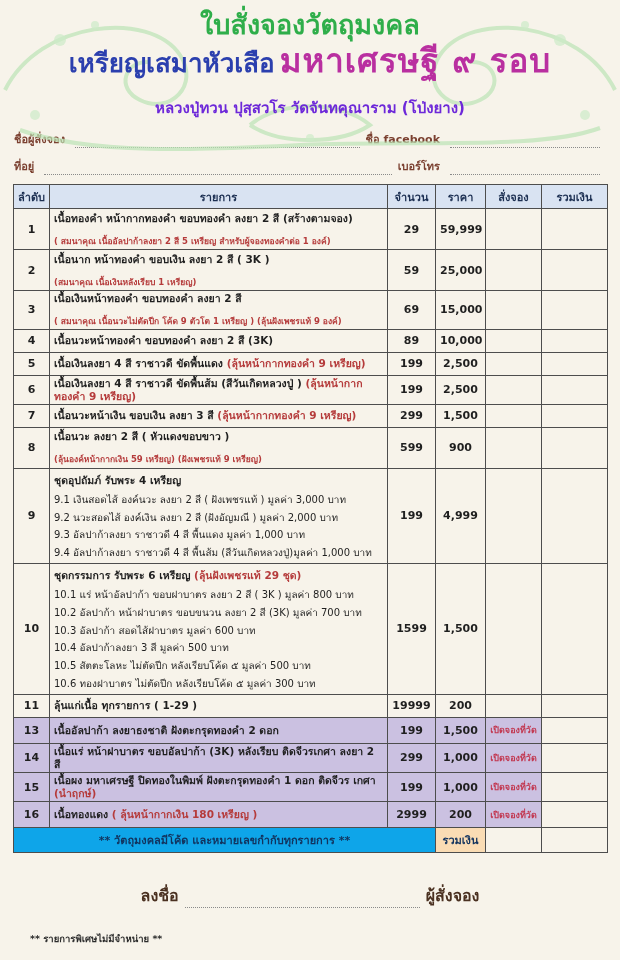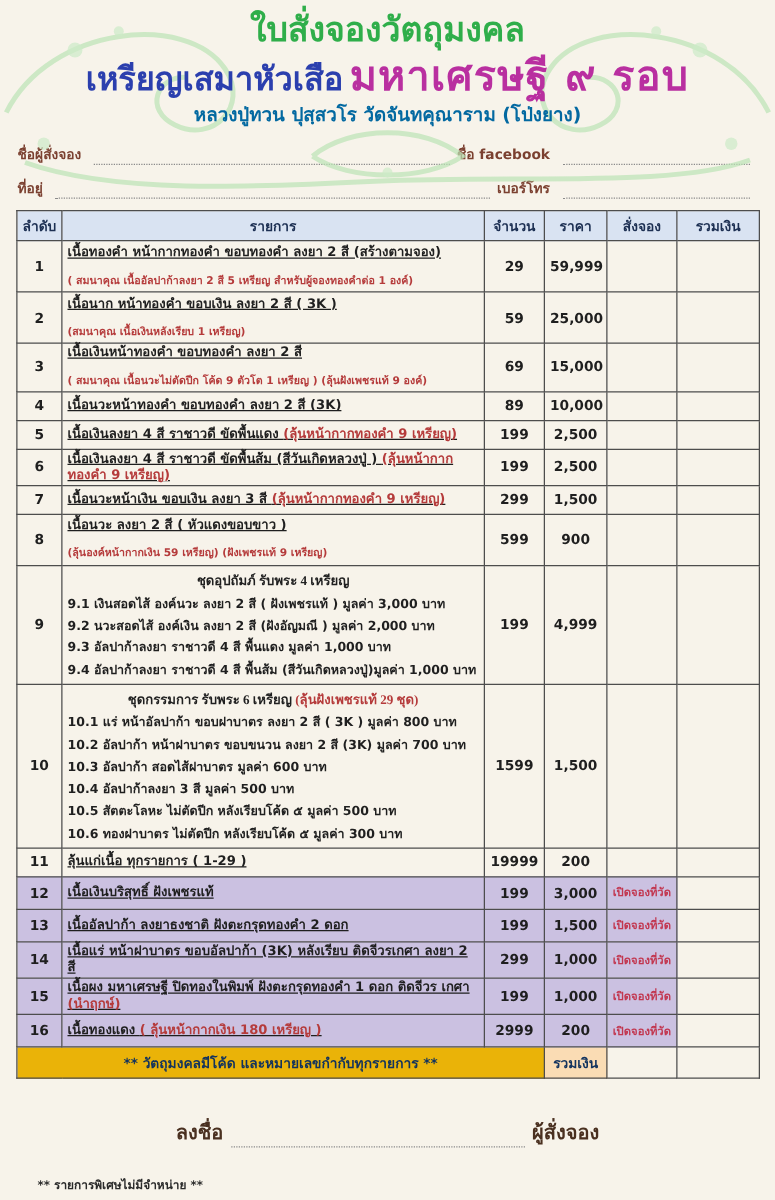--- a/index.html
+++ b/index.html
@@ -10,48 +10,48 @@
     color:#1f1f1f;
   }
   
   .ornament{position:absolute;top:0;left:0;width:620px;height:160px;pointer-events:none;}
   
   .hdr{position:relative;text-align:center;padding-top:10px;}
   .h-title{color:#2fae4a;font-size:27px;font-weight:bold;line-height:1.1;}
   .h-sub{margin-top:4px;line-height:1.05;}
   .h-sub .sub-left{color:#2b3fae;font-size:26px;font-weight:bold;}
   .h-sub .sub-main{color:#b92fa0;font-size:33px;font-weight:bold;letter-spacing:1px;}
-  .h-monk{color:#0369a1;font-size:15px;font-weight:bold;margin-top:2px;}
+  .h-monk{color:#6d28d9;font-size:15px;font-weight:bold;margin-top:18px;}
   .h-purpose{color:#2b3fae;font-size:11.5px;font-weight:bold;margin-top:3px;}
   
   .form{padding:10px 14px 0 14px;font-size:11px;color:#7b4030;font-weight:bold;}
   .fline{display:flex;align-items:flex-end;margin-bottom:9px;}
   .fline .lbl{white-space:nowrap;padding-right:4px;}
   .dots{flex:1;border-bottom:1px dotted #8a8a8a;height:12px;margin:0 6px;}
   .dots.small{flex:0 0 150px;}
   
   table.order{border-collapse:collapse;margin:2px 13px;width:594px;table-layout:fixed;}
   table.order td,table.order th{border:1px solid #4d4d4d;padding:1px 4px;vertical-align:middle;}
   th{background:#d9e3f2;color:#1c2f52;font-size:11px;font-weight:bold;height:21px;}
   .c-no{text-align:center;font-weight:bold;font-size:11px;}
   .c-item{font-size:10.5px;font-weight:bold;color:#1f1f1f;}
   .c-num{text-align:center;font-weight:bold;font-size:11px;}
   .c-order{text-align:center;font-size:9px;font-weight:bold;color:#c23750;}
-  .nm{line-height:1.25;text-decoration:underline;}
+  .nm{line-height:1.25;}
   .red{color:#b53b3b;}
   .note{color:#b53b3b;font-size:8.5px;font-weight:bold;line-height:1.3;margin-top:11px;}
-  .set-title{text-align:center;font-weight:bold;font-size:10.5px;margin:2px 0;font-family:Liberation Serif, serif;}
-  .sub{font-size:10px;font-weight:bold;line-height:1.78;}
+  .set-title{font-weight:bold;font-size:10.5px;margin:2px 0;}
+  .sub{font-size:10px;font-weight:normal;line-height:1.78;}
   tr.h40 td{height:38px;}
   tr.h34 td{height:32px;}
   tr.h22 td{height:20px;}
   tr.h25 td{height:23px;}
   tr.hl td{background:#cbc1e1;}
   tr.hl td.c-total{background:transparent;}
-  .foot-note{background:#eab308;text-align:center;color:#12335e;font-size:11px;font-weight:bold;height:22px;}
+  .foot-note{background:#0ea5e9;text-align:center;color:#12335e;font-size:11px;font-weight:bold;height:22px;}
   .foot-total{background:#fadcb4;text-align:center;color:#12335e;font-size:11px;font-weight:bold;}
   
   .sig{display:flex;justify-content:center;align-items:flex-end;margin-top:30px;font-size:16px;font-weight:bold;color:#4a3020;}
   .sig-dots{flex:0 0 235px;border-bottom:1px dotted #8a8a8a;height:12px;margin:0 6px;}
   
   .notes{margin:22px 0 0 30px;}
   .fnote{font-size:9.5px;font-weight:bold;color:#2a2a2a;line-height:1.9;}
 </style>
 </head>
 <body>
@@ -247,30 +247,20 @@
       <td class="c-no">11</td>
       <td class="c-item">
             <div class="nm">ลุ้นแก่เนื้อ ทุกรายการ ( 1-29 )</div>
           </td>
       <td class="c-num">19999</td>
       <td class="c-num">200</td>
       <td class="c-order"></td>
       <td></td>
     </tr>
 
-    <tr class="h25 hl">
-      <td class="c-no">12</td>
-      <td class="c-item">
-            <div class="nm">เนื้อเงินบริสุทธิ์ ฝังเพชรแท้</div>
-          </td>
-      <td class="c-num">199</td>
-      <td class="c-num">3,000</td>
-      <td class="c-order">เปิดจองที่วัด</td>
-      <td class="c-total"></td>
-    </tr>
 
     <tr class="h25 hl">
       <td class="c-no">13</td>
       <td class="c-item">
             <div class="nm">เนื้ออัลปาก้า ลงยาธงชาติ ฝังตะกรุดทองคำ 2 ดอก</div>
           </td>
       <td class="c-num">199</td>
       <td class="c-num">1,500</td>
       <td class="c-order">เปิดจองที่วัด</td>
       <td class="c-total"></td>

